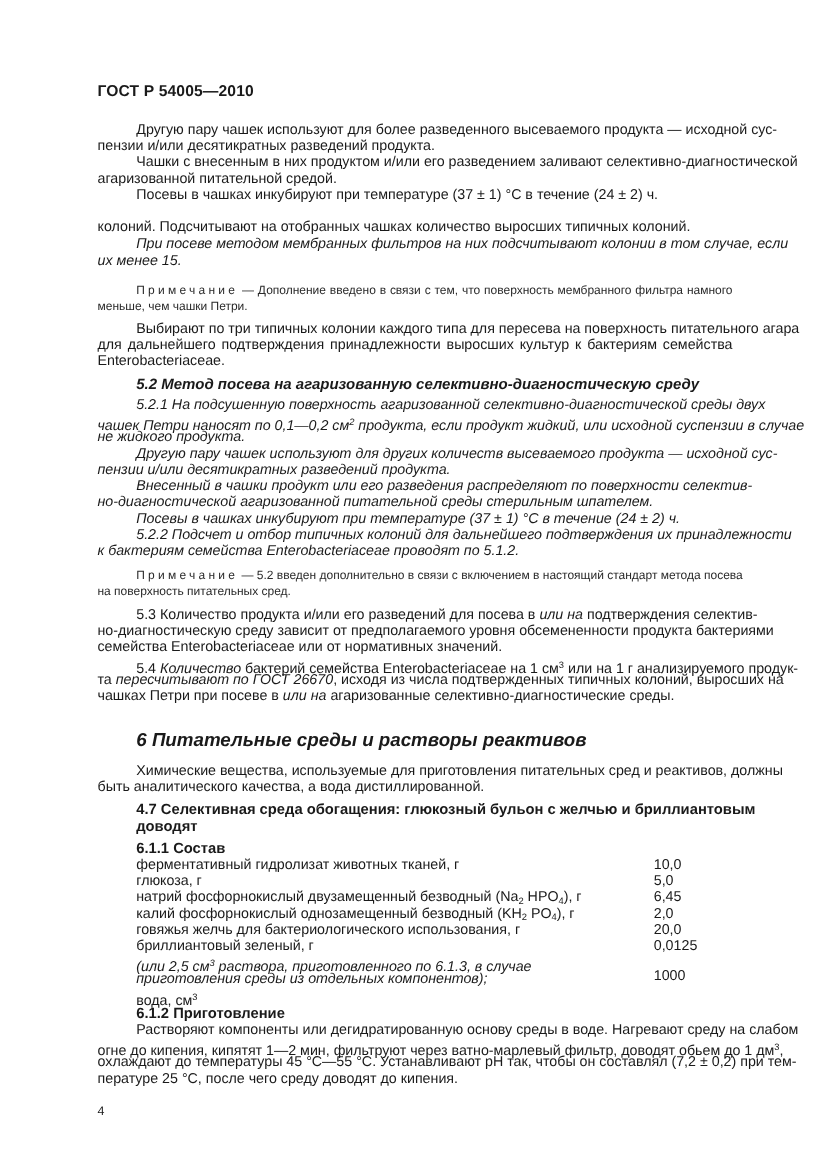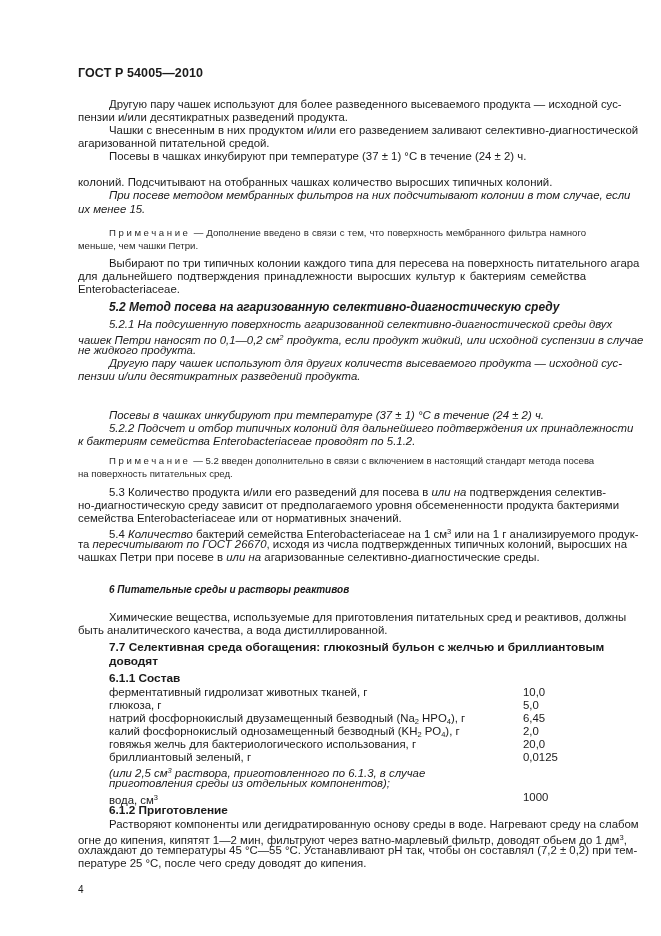--- a/index.html
+++ b/index.html
@@ -7,21 +7,21 @@
          font-family: "Liberation Sans", sans-serif; color: #1a1a1a; }
   .page { position: absolute; left: 0; top: 0; width: 661px; height: 936px; background: #fff; }
   .hdr { position: absolute; left: 78px; top: 66px; font-size: 12.5px; font-weight: bold; letter-spacing: 0.1px; text-align: right; }
   .ln { position: absolute; left: 78px; width: 508px; font-size: 11.4px; line-height: 13px; white-space: nowrap; }
   .ln.ind { left: 109px; width: 477px; }
   .ln.just { text-align: justify; text-align-last: justify; }
   .ln.it { font-style: italic; }
   .ln.note { font-size: 9.6px; color: #2a2a2a; }
   .spaced { letter-spacing: 2.6px; }
   .ln.h52 { font-weight: bold; font-style: italic; font-size: 12px; }
-  .h6 { position: absolute; left: 109px; top: 561px; font-size: 10px; font-weight: bold; font-style: italic; white-space: nowrap; }
+  .h6 { position: absolute; left: 109px; top: 561px; font-size: 15px; font-weight: bold; font-style: italic; white-space: nowrap; }
   .ln.bold { font-weight: bold; font-size: 11.8px; }
   .sup { font-size: 7.5px; vertical-align: 4px; }
   .sub { font-size: 7.5px; vertical-align: -2px; }
   .val { position: absolute; left: 523px; font-size: 11.4px; line-height: 13px; }
   .pgnum { position: absolute; left: 78px; top: 857px; font-size: 10px; }
 </style>
 </head>
 <body>
 
 <div class="page">
@@ -43,61 +43,63 @@
   <div class="ln ind just" style="top:257px">Выбирают по три типичных колонии каждого типа для пересева на поверхность питательного агара</div>
   <div class="ln just" style="top:270px">для дальнейшего подтверждения принадлежности выросших культур к бактериям семейства</div>
   <div class="ln" style="top:283px">Enterobacteriaceae.</div>
 
   <div class="ln ind h52" style="top:301px">5.2  Метод посева на агаризованную селективно-диагностическую среду</div>
   <div class="ln ind just it" style="top:318px">5.2.1  На подсушенную поверхность агаризованной селективно-диагностической среды двух</div>
   <div class="ln just it" style="top:331px"><span>чашек Петри наносят по 0,1—0,2 см</span><span class="sup">2</span><span> продукта, если продукт жидкий, или исходной суспензии в случае</span></div>
   <div class="ln it" style="top:344px">не жидкого продукта.</div>
   <div class="ln ind just it" style="top:357px">Другую пару чашек используют для других количеств высеваемого продукта — исходной сус-</div>
   <div class="ln it" style="top:370px">пензии и/или десятикратных разведений продукта.</div>
+  <div class="ln ind just it" style="top:383px">Внесенный в чашки продукт или его разведения распределяют по поверхности селектив-</div>
+  <div class="ln it" style="top:396px">но-диагностической агаризованной питательной среды стерильным шпателем.</div>
   <div class="ln ind it" style="top:409px">Посевы в чашках инкубируют при температуре (37 ± 1) °С в течение (24 ± 2) ч.</div>
   <div class="ln ind just it" style="top:422px">5.2.2  Подсчет и отбор типичных колоний для дальнейшего подтверждения их принадлежности</div>
   <div class="ln it" style="top:435px">к бактериям семейства Enterobacteriaceae проводят по 5.1.2.</div>
 
   <div class="ln ind note just" style="top:454px"><span class="spaced">Примечание</span> <span>— 5.2 введен дополнительно в связи с включением в настоящий стандарт метода посева</span></div>
   <div class="ln note" style="top:467px">на поверхность питательных сред.</div>
 
   <div class="ln ind just" style="top:486px"><span>5.3  Количество продукта и/или его разведений для посева в </span><i>или на</i><span> подтверждения селектив-</span></div>
   <div class="ln just" style="top:499px">но-диагностическую среду зависит от предполагаемого уровня обсемененности продукта бактериями</div>
   <div class="ln" style="top:512px">семейства Enterobacteriaceae или от нормативных значений.</div>
 
   <div class="ln ind just" style="top:525px"><span>5.4  </span><i>Количество</i><span> бактерий семейства Enterobacteriaceae на 1 см</span><span class="sup">3</span><span> или на 1 г анализируемого продук-</span></div>
   <div class="ln just" style="top:538px"><span>та </span><i>пересчитывают по ГОСТ 26670</i><span>, исходя из числа подтвержденных типичных колоний, выросших на</span></div>
   <div class="ln" style="top:551px"><span>чашках Петри при посеве в </span><i>или на</i><span> агаризованные селективно-диагностические среды.</span></div>
 
   <div class="h6" style="top:584px">6  Питательные среды и растворы реактивов</div>
   <div class="ln ind just" style="top:611px">Химические вещества, используемые для приготовления питательных сред и реактивов, должны</div>
   <div class="ln" style="top:624px">быть аналитического качества, а вода дистиллированной.</div>
 
-  <div class="ln ind just bold" style="top:641px">7.7 Селективная среда обогащения: глюкозный бульон с желчью и бриллиантовым</div>
+  <div class="ln ind just bold" style="top:641px">4.7 Селективная среда обогащения: глюкозный бульон с желчью и бриллиантовым</div>
   <div class="ln ind bold" style="top:655px">доводят</div>
   <div class="ln ind bold" style="top:672px">6.1.1  Состав</div>
 
   <div class="ln ind" style="top:686px">ферментативный гидролизат животных тканей, г</div>
   <div class="val" style="top:686px">10,0</div>
   <div class="ln ind" style="top:699px">глюкоза, г</div>
   <div class="val" style="top:699px">5,0</div>
   <div class="ln ind" style="top:712px"><span>натрий фосфорнокислый двузамещенный безводный (Na</span><span class="sub">2</span><span> HPO</span><span class="sub">4</span><span>), г</span></div>
   <div class="val" style="top:712px">6,45</div>
   <div class="ln ind" style="top:725px"><span>калий фосфорнокислый однозамещенный безводный (KH</span><span class="sub">2</span><span> PO</span><span class="sub">4</span><span>), г</span></div>
   <div class="val" style="top:725px">2,0</div>
   <div class="ln ind" style="top:738px">говяжья желчь для бактериологического использования, г</div>
   <div class="val" style="top:738px">20,0</div>
   <div class="ln ind" style="top:751px">бриллиантовый зеленый, г</div>
   <div class="val" style="top:751px">0,0125</div>
 
   <div class="ln ind it" style="top:764px"><span>(или 2,5 см</span><span class="sup">3</span><span> раствора, приготовленного по 6.1.3, в случае</span></div>
   <div class="ln ind it" style="top:777px">приготовления среды из отдельных компонентов);</div>
 
   <div class="ln ind" style="top:791px"><span>вода, см</span><span class="sup">3</span></div>
-  <div class="val" style="top:791px">1000</div>
+  <div class="val" style="top:775px">1000</div>
 
   <div class="ln ind bold" style="top:804px">6.1.2  Приготовление</div>
   <div class="ln ind just" style="top:818px">Растворяют компоненты или дегидратированную основу среды в воде. Нагревают среду на слабом</div>
   <div class="ln just" style="top:831px"><span>огне до кипения, кипятят 1—2 мин, фильтруют через ватно-марлевый фильтр, доводят обьем до 1 дм</span><span class="sup">3</span><span>,</span></div>
   <div class="ln just" style="top:844px">охлаждают до температуры 45 °С—55 °С. Устанавливают рН так, чтобы он составлял (7,2 ± 0,2) при тем-</div>
   <div class="ln" style="top:857px">пературе 25 °С, после чего среду доводят до кипения.</div>
 
   <div class="pgnum" style="top:884px">4</div>
 </div>
 

